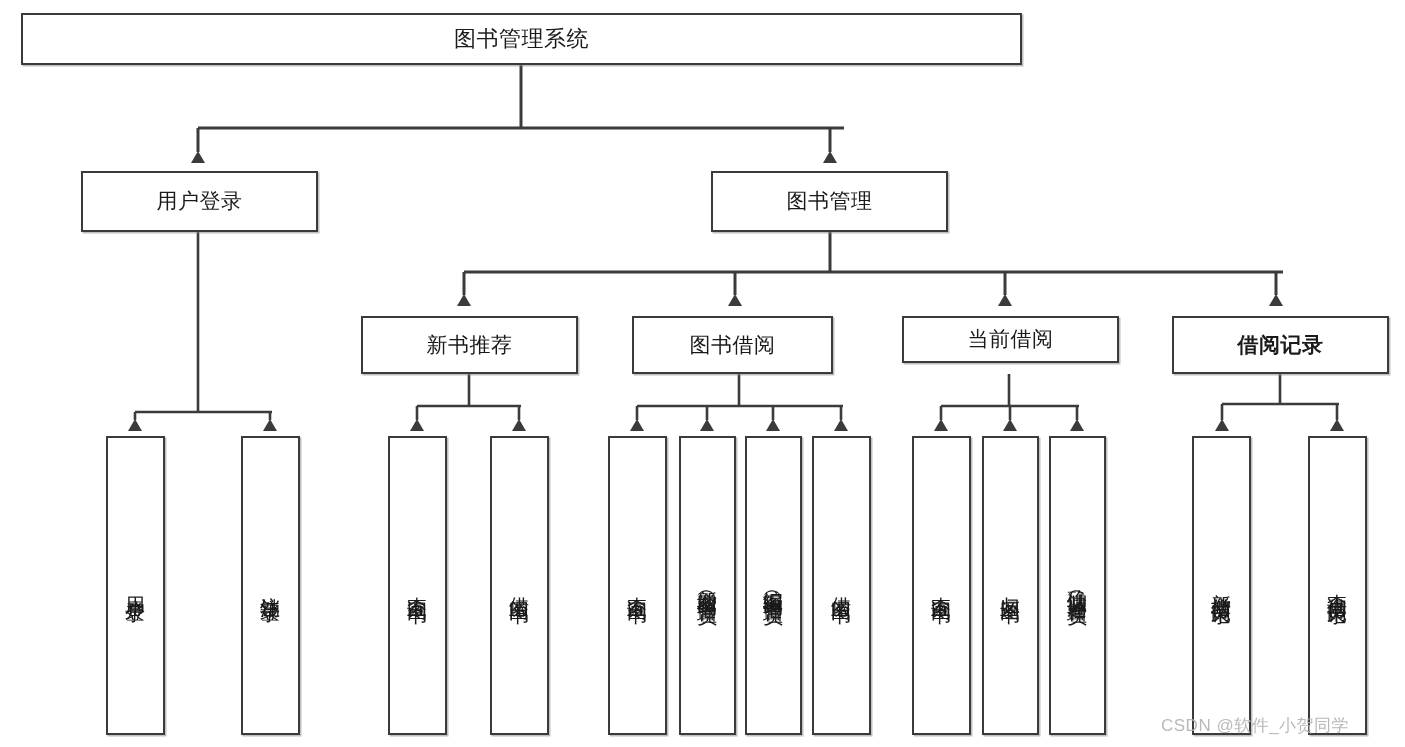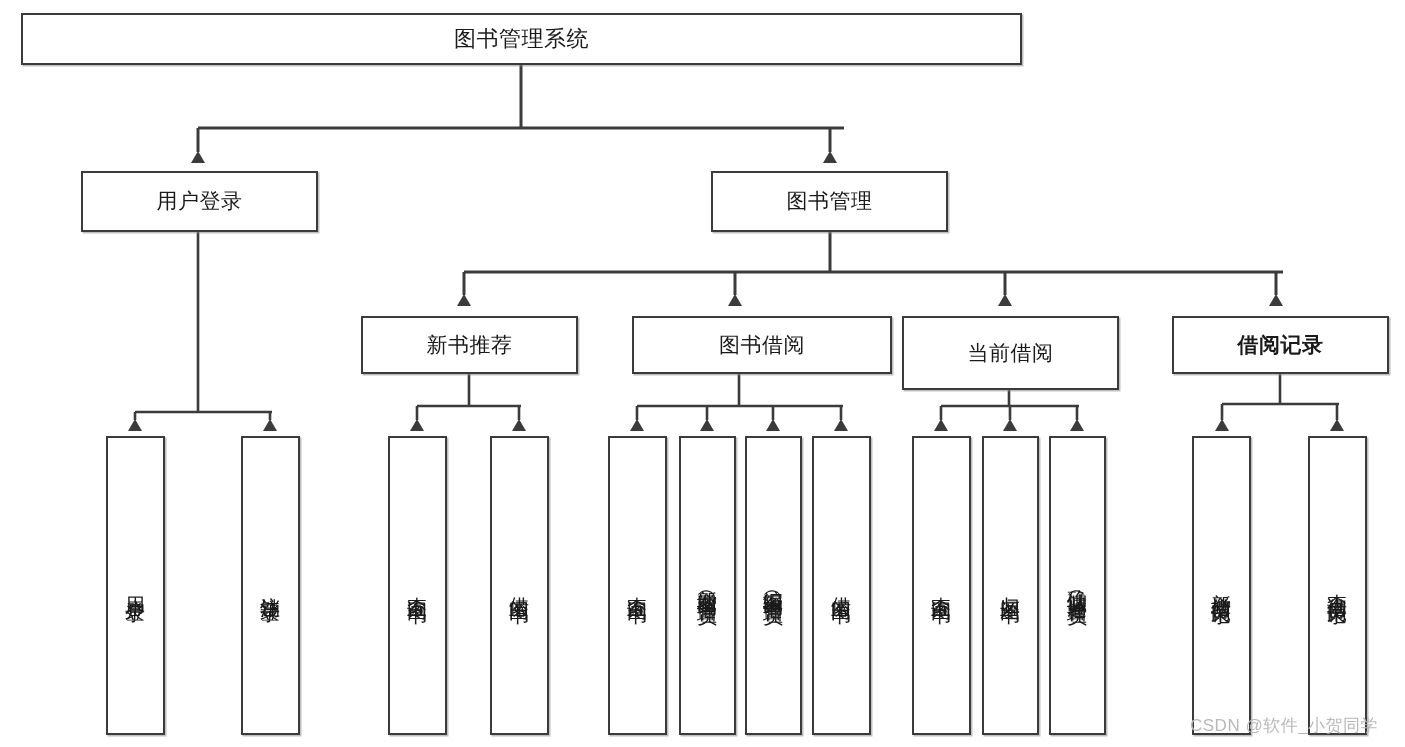--- a/index.html
+++ b/index.html
@@ -122,24 +122,24 @@
   <div class="node" style="left:81px; top:171px; width:237px; height:61px;">
     <span class="label">用户登录</span>
   </div>
   <div class="node" style="left:361px; top:316px; width:217px; height:58px;">
     <span class="label">新书推荐</span>
   </div>
 
   <div class="node" style="left:711px; top:171px; width:237px; height:61px;">
     <span class="label">图书管理</span>
   </div>
-  <div class="node" style="left:632px; top:316px; width:260px; height:58px;">
+  <div class="node" style="left:632px; top:316px; width:201px; height:58px;">
     <span class="label">图书借阅</span>
   </div>
-  <div class="node" style="left:902px; top:316px; width:217px; height:74px;">
+  <div class="node" style="left:902px; top:316px; width:217px; height:47px;">
     <span class="label">当前借阅</span>
   </div>
   <div class="node" style="left:1172px; top:316px; width:217px; height:58px;font-weight:bold;">
     <span class="label">借阅记录</span>
   </div>
 
   <div class="node vertical" style="left:106px; top:436px; width:59px; height:299px;">
     <span class="label">用户登录</span>
   </div>
   <div class="node vertical" style="left:241px; top:436px; width:59px; height:299px;">
@@ -176,15 +176,15 @@
     <span class="label">确认归还（管理员）</span>
   </div>
 
   <div class="node vertical" style="left:1192px; top:436px; width:59px; height:299px;">
     <span class="label">新增借阅记录</span>
   </div>
   <div class="node vertical" style="left:1308px; top:436px; width:59px; height:299px;">
     <span class="label">查询借阅记录</span>
   </div>
 
-  <div class="watermark" style="left:1190px; top:714px;">CSDN @软件_小贺同学</div>
+  <div class="watermark" style="left:1161px; top:714px;">CSDN @软件_小贺同学</div>
 
 </div>
 
 </body></html>

